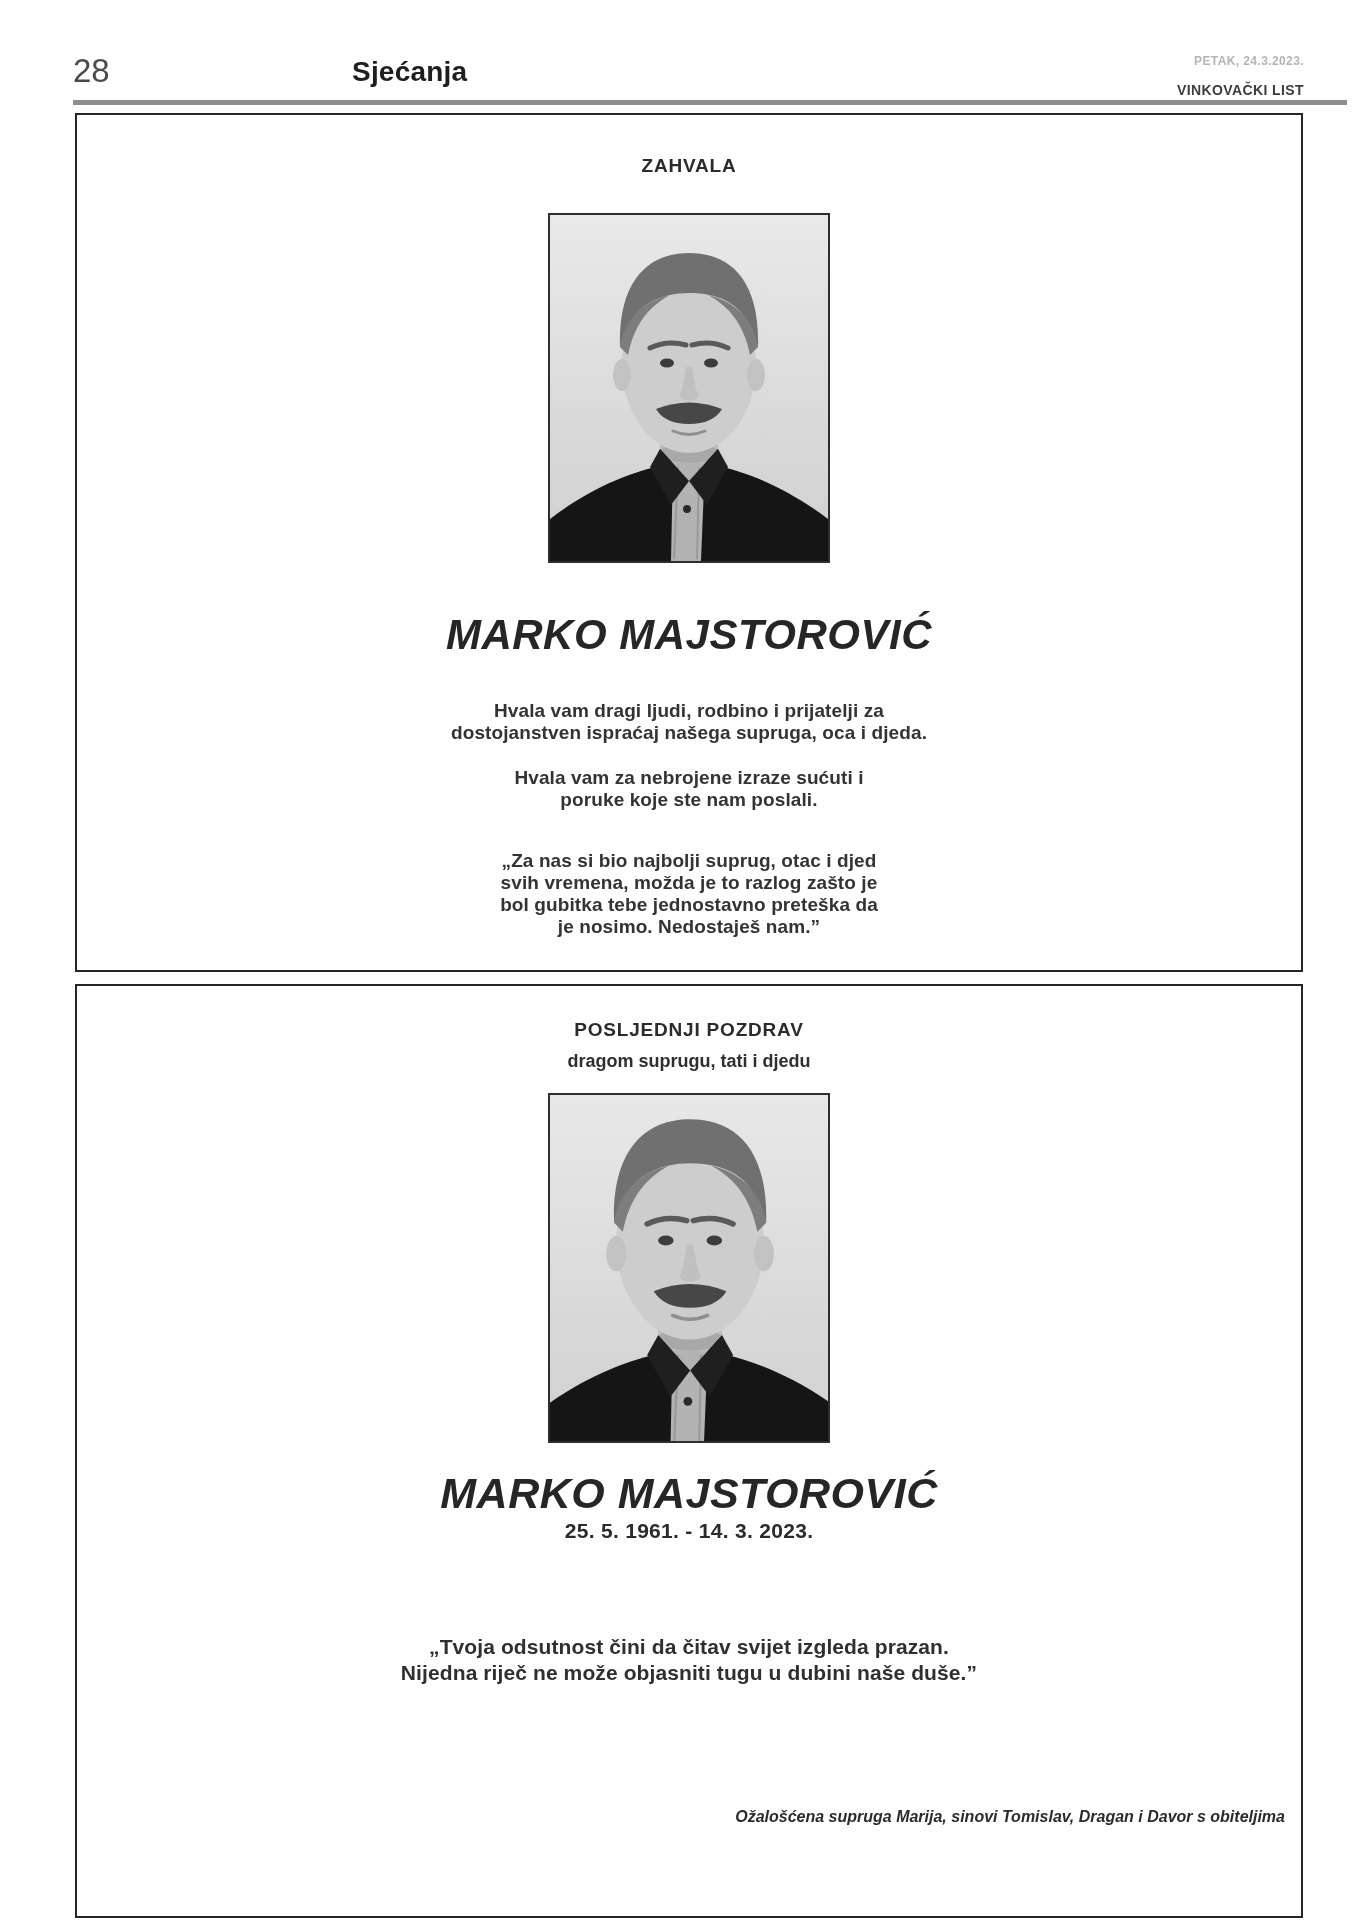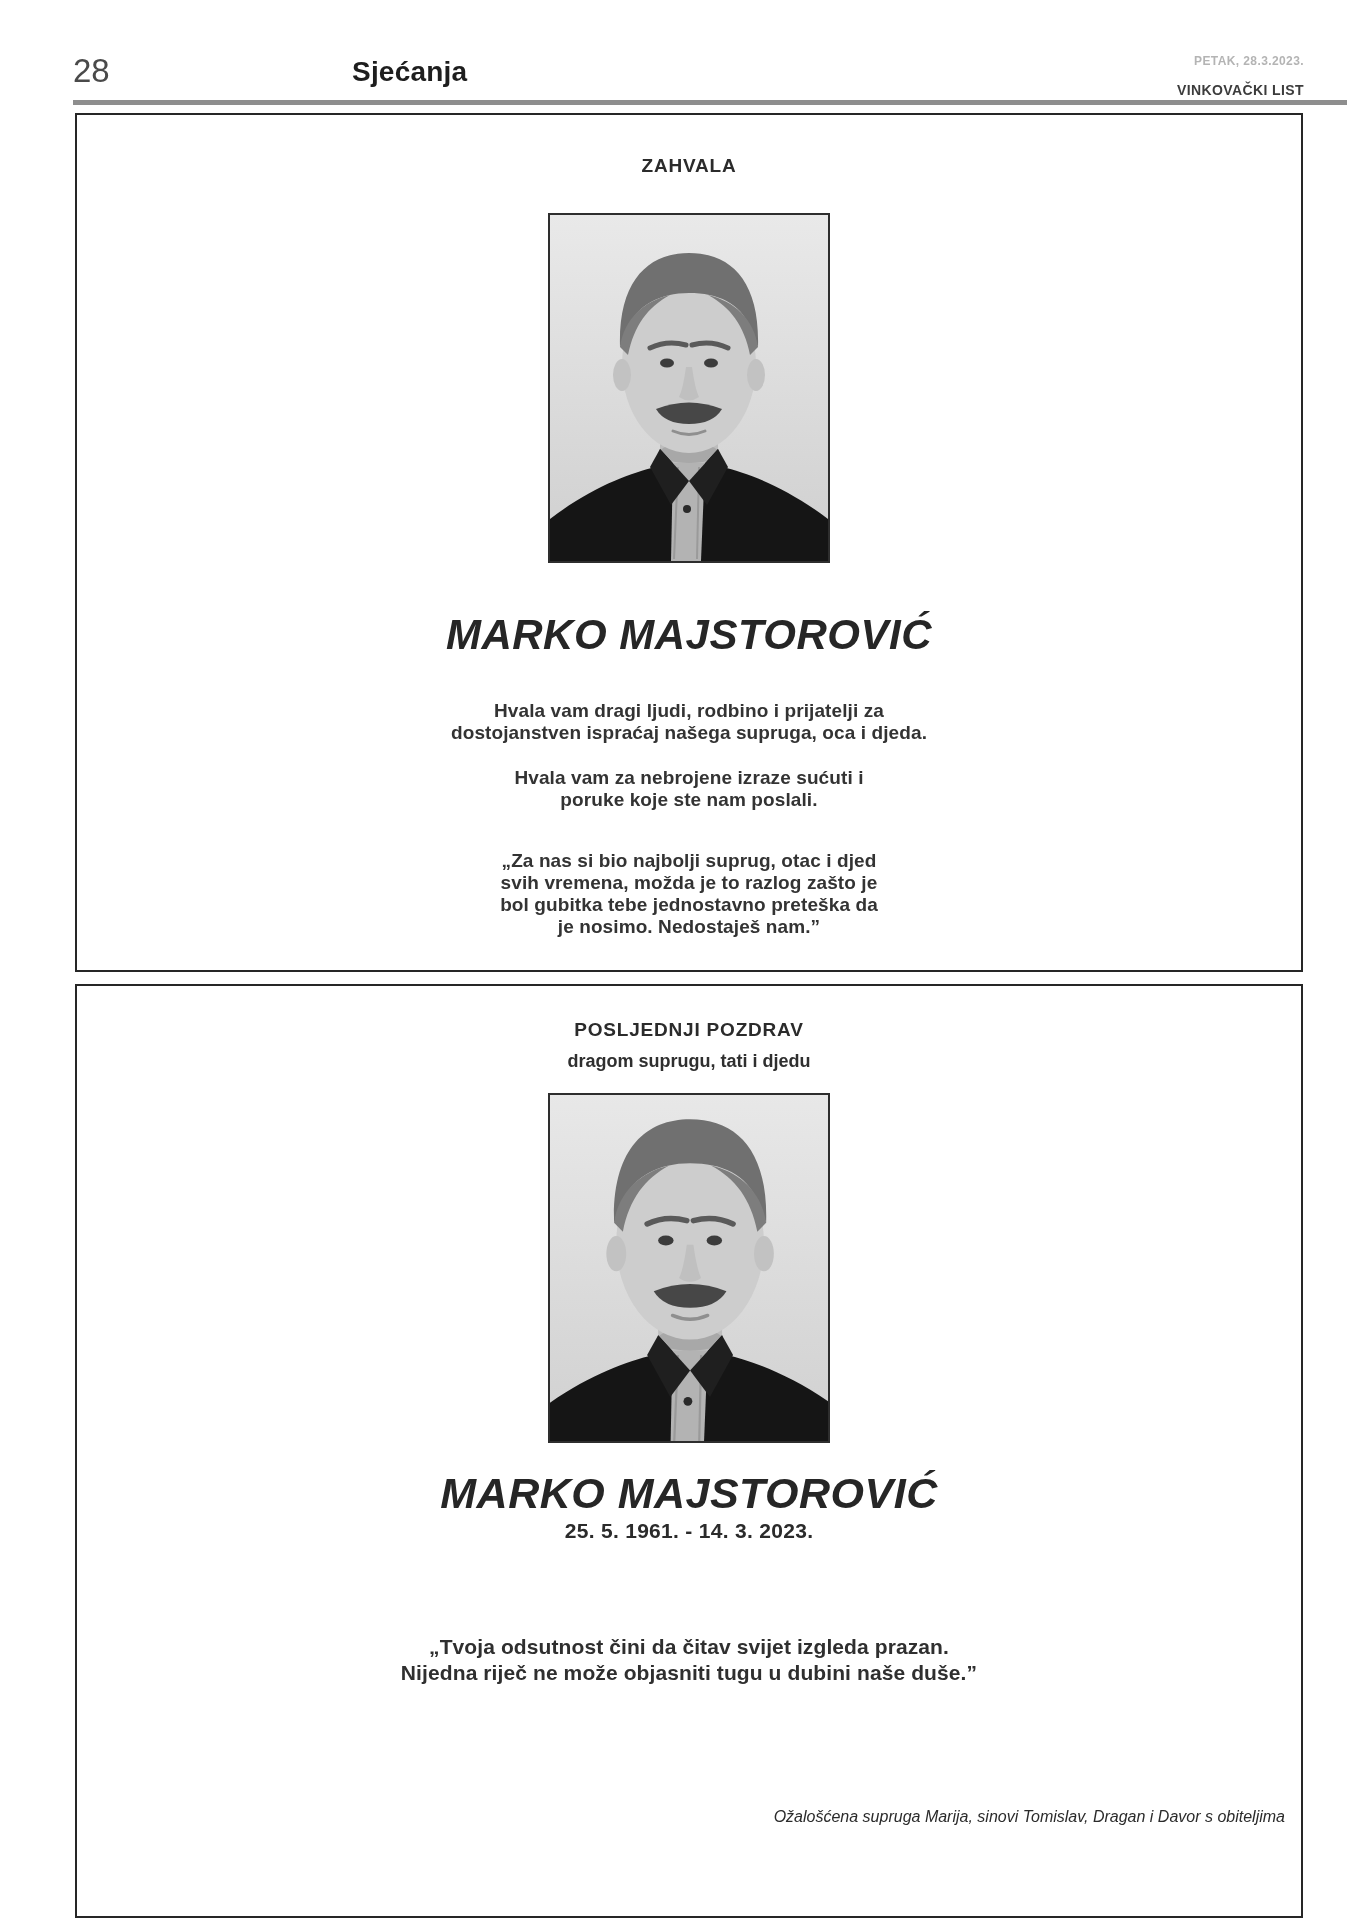--- a/index.html
+++ b/index.html
@@ -76,21 +76,21 @@
   }
   .quote-text-2 {
     font-size:21px; font-weight:700; color:#2f2f2f;
     line-height:26px; white-space:pre-line; letter-spacing:.1px;
   }
   .dates {
     font-size:21px; font-weight:700; color:#2b2b2b; letter-spacing:.3px;
   }
   .signature {
     position:absolute; right:16px; top:822px;
-    font-size:16px; font-weight:400; font-style:italic;
+    font-size:16px; font-weight:700; font-style:italic;
     color:#2b2b2b; text-align:right;
   }
 
   
   .n1-label  { top:40px; }
   .n1-name   { top:496px; }
   .n1-p1     { top:585px; }
   .n1-p2     { top:652px; }
   .n1-quote  { top:735px; }
 
@@ -153,21 +153,21 @@
     </g>
   </defs>
 </svg>
 
 <div class="page">
 
   <div class="header">
     <div class="page-num">28</div>
     <div class="section-title">Sjećanja</div>
     <div class="header-right">
-      <div class="date-line">PETAK, 28.3.2023.</div>
+      <div class="date-line">PETAK, 24.3.2023.</div>
       <div class="pub-line">VINKOVAČKI LIST</div>
     </div>
   </div>
   <div class="rule"></div>
 
   <div class="notice" id="notice1">
     <div class="center type-label n1-label">ZAHVALA</div>
 
     <div class="photo" id="photo1">
       <svg viewBox="0 0 278 346" xmlns="http://www.w3.org/2000/svg">

